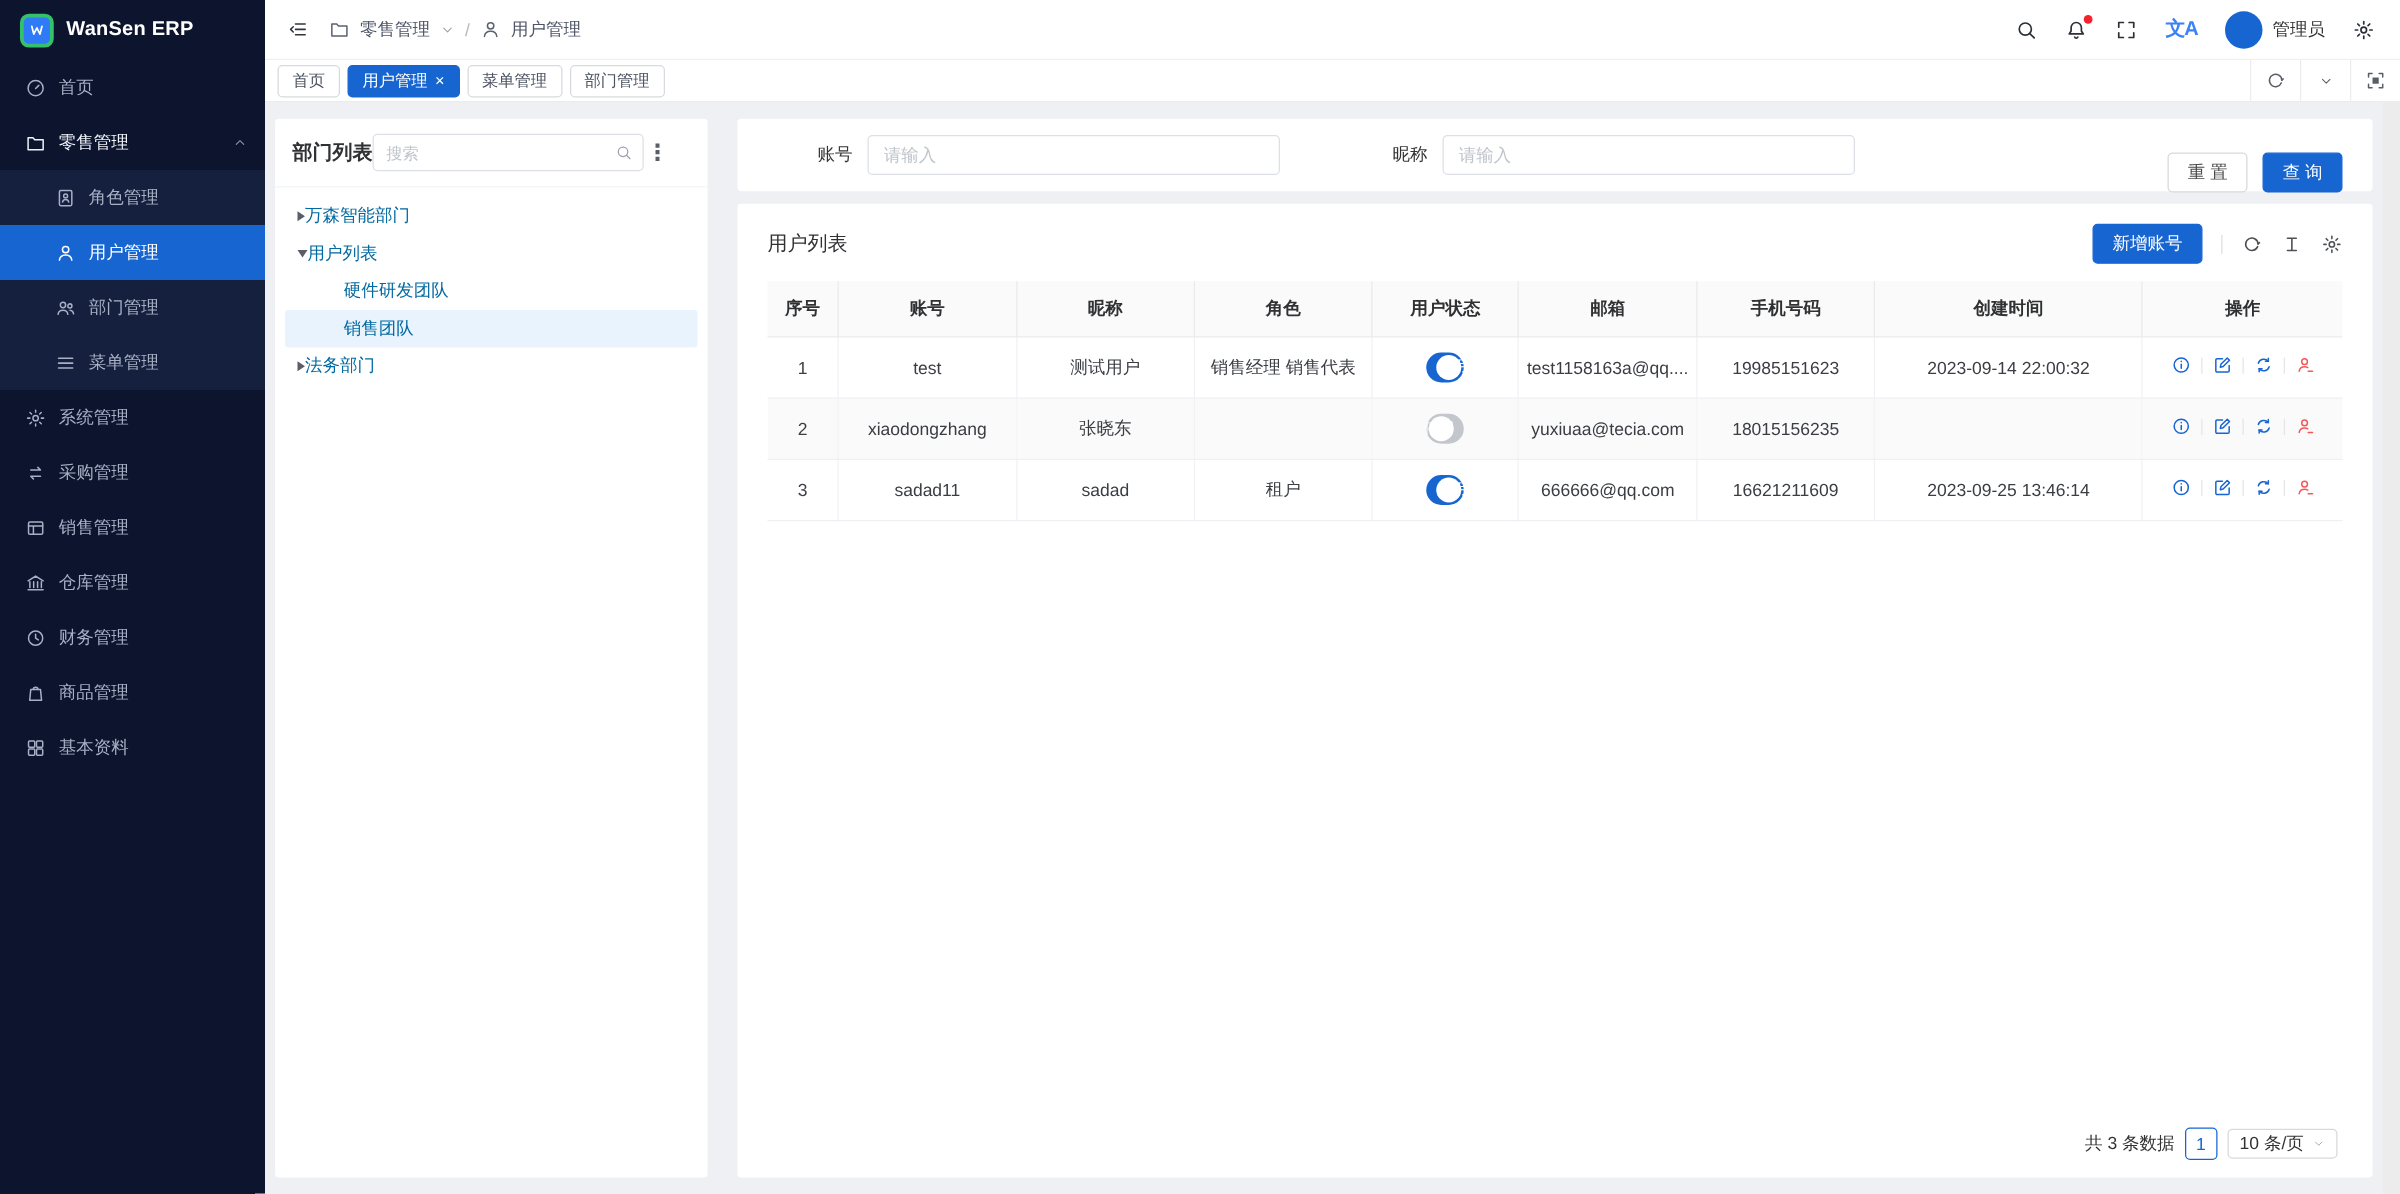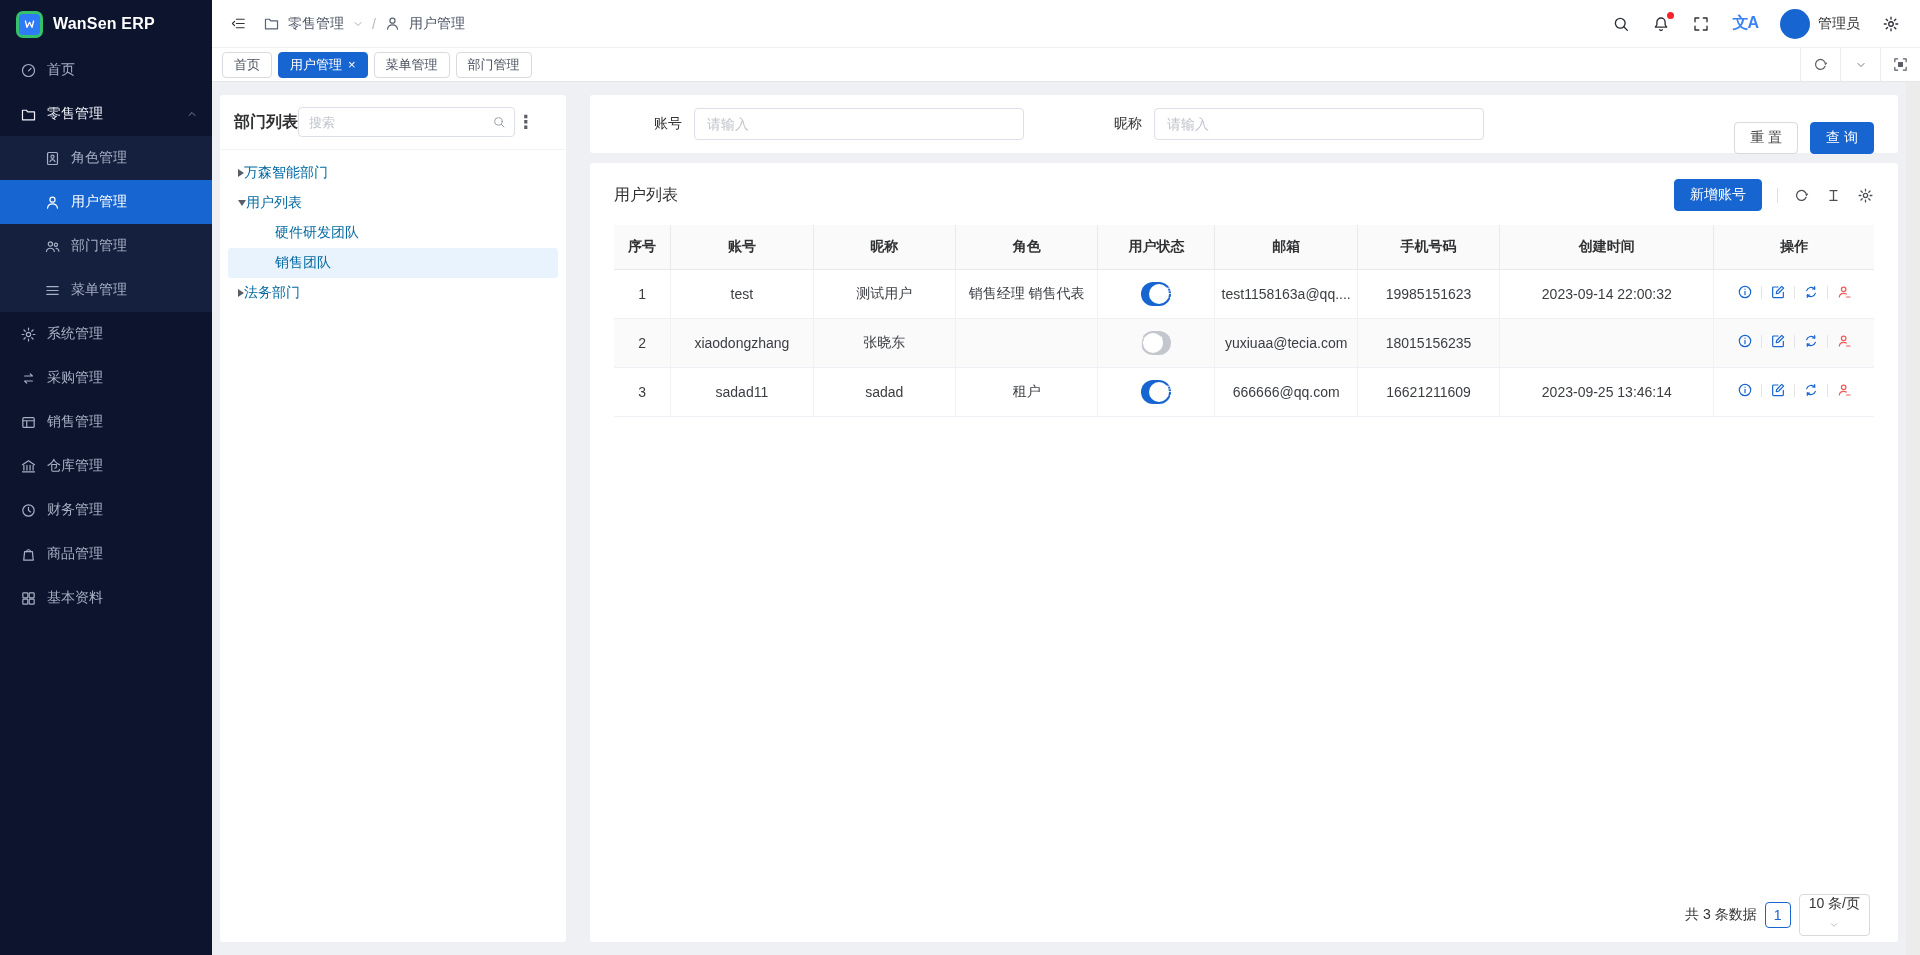--- a/index.html
+++ b/index.html
@@ -105,21 +105,21 @@
   .switch.on .knob { right:2px; }
   .switch.off .knob { left:2px; }
 
   .ops { display:inline-flex; align-items:center; gap:8px; }
   .op-ic { width:16px; height:16px; color:#1765d1; cursor:pointer; }
   .op-ic.red { color:#f25a5a; }
   .vd { width:1px; height:13px; background:#e3e5e8; }
 
   .pager { margin-top:auto; flex:none; height:54px; display:flex; align-items:center; justify-content:flex-end; gap:8px; color:#333; padding-right:4px; }
   .pnum { min-width:26px; height:26px; border:1px solid #1765d1; color:#1765d1; border-radius:4px; display:flex; align-items:center; justify-content:center; background:#fff; cursor:pointer; }
-  .psize { height:42px; border:1px solid #d9d9d9; border-radius:4px; display:flex; align-items:center; gap:7px; padding:0 9px; background:#fff; cursor:pointer;flex-direction:column; }
+  .psize { height:24px; border:1px solid #d9d9d9; border-radius:4px; display:flex; align-items:center; gap:7px; padding:0 9px; background:#fff; cursor:pointer; }
   .psize .dn { color:#9aa0aa; }
 </style>
 </head>
 <body>
 
 <div class="app">
 
   <aside class="sidebar">
     <div class="logo">
       <span class="logo-mark">

